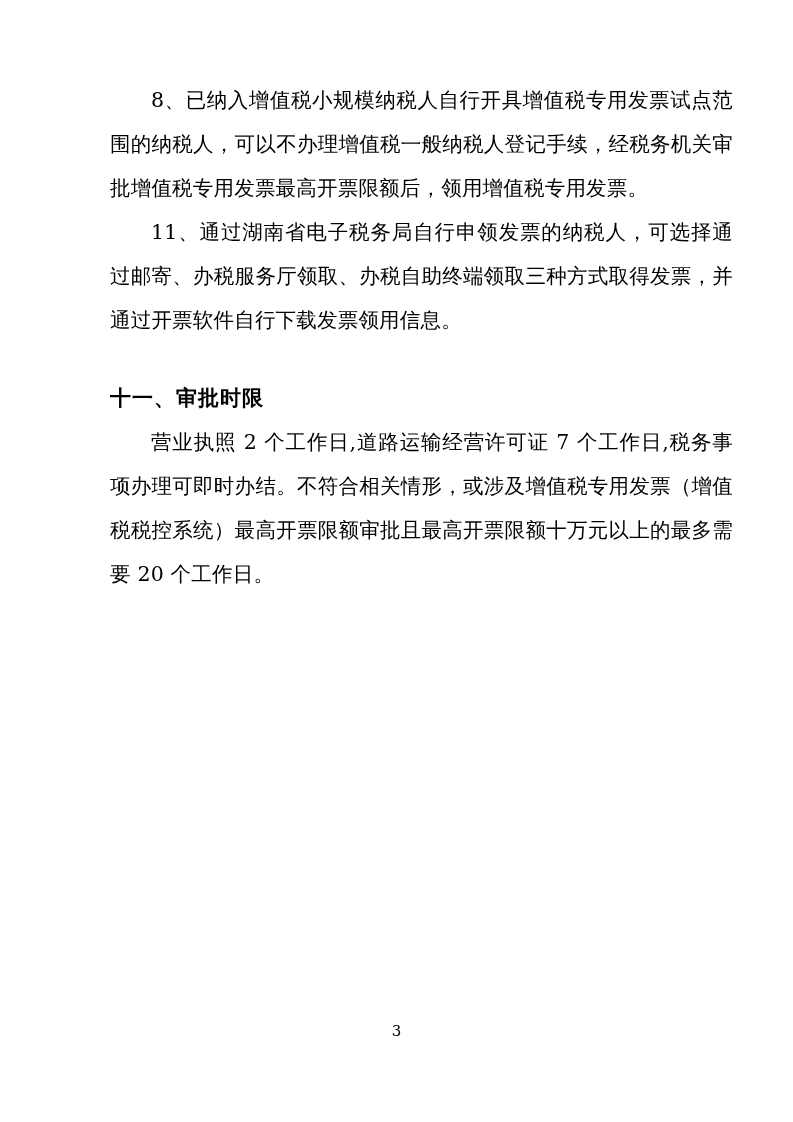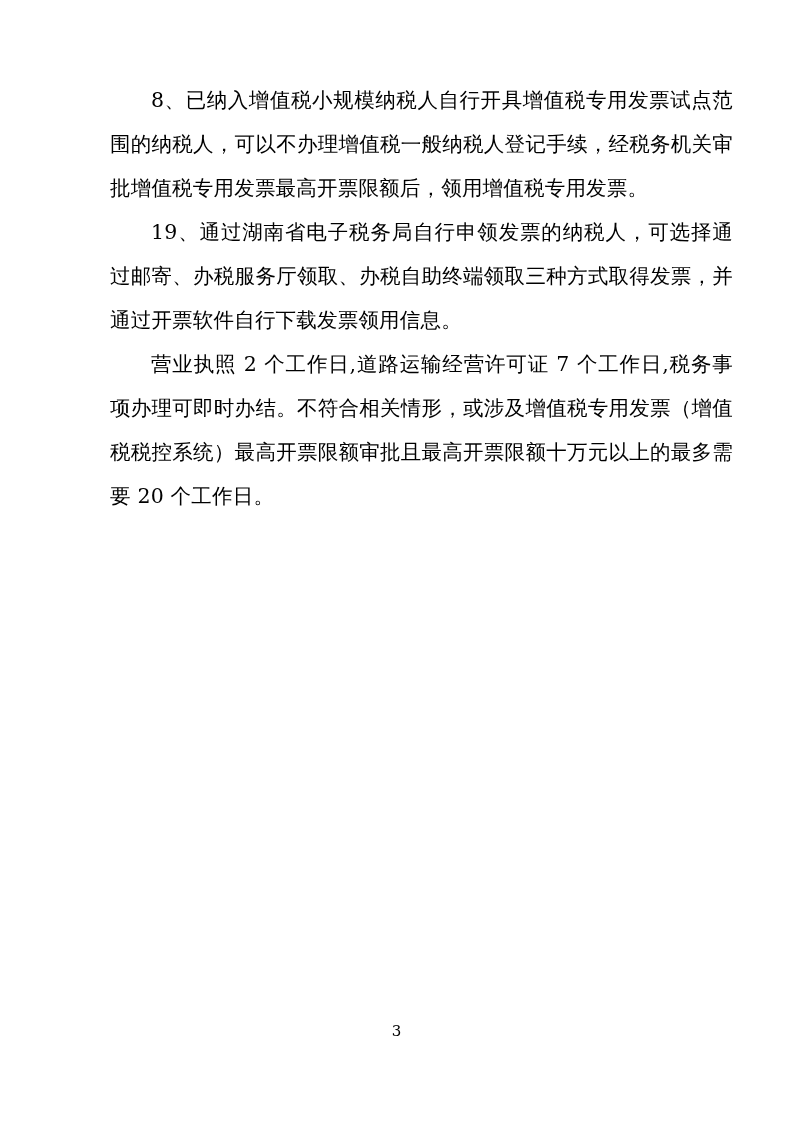--- a/index.html
+++ b/index.html
@@ -49,20 +49,21 @@
     font-size: 15px;
     font-family: "DejaVu Serif", "Liberation Serif", serif;
   }
 </style>
 </head>
 <body>
 
 <div class="page">
 
   <p class="body-text para">8、已纳入增值税小规模纳税人自行开具增值税专用发票试点范围的纳税人，可以不办理增值税一般纳税人登记手续，经税务机关审批增值税专用发票最高开票限额后，领用增值税专用发票。</p>
-  <p class="body-text para">19、通过湖南省电子税务局自行申领发票的纳税人，可选择通过邮寄、办税服务厅领取、办税自助终端领取三种方式取得发票，并通过开票软件自行下载发票领用信息。</p>
+  <p class="body-text para">11、通过湖南省电子税务局自行申领发票的纳税人，可选择通过邮寄、办税服务厅领取、办税自助终端领取三种方式取得发票，并通过开票软件自行下载发票领用信息。</p>
 
+  <h2 class="section-heading">十一、审批时限</h2>
 
   <p class="body-text para">营业执照 2 个工作日,道路运输经营许可证 7 个工作日,税务事项办理可即时办结。不符合相关情形，或涉及增值税专用发票（增值税税控系统）最高开票限额审批且最高开票限额十万元以上的最多需要 20 个工作日。</p>
 
   <div class="page-number">3</div>
 
 </div>
 
 </body></html>

